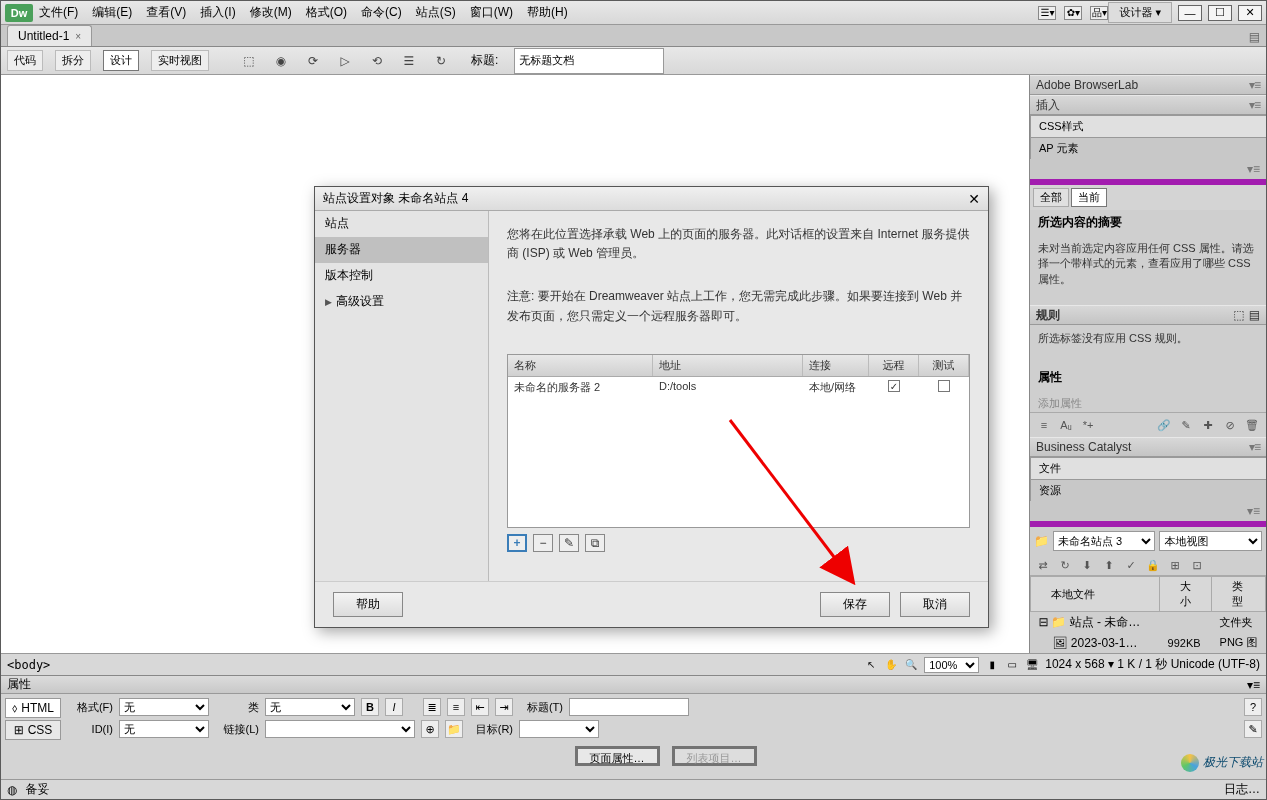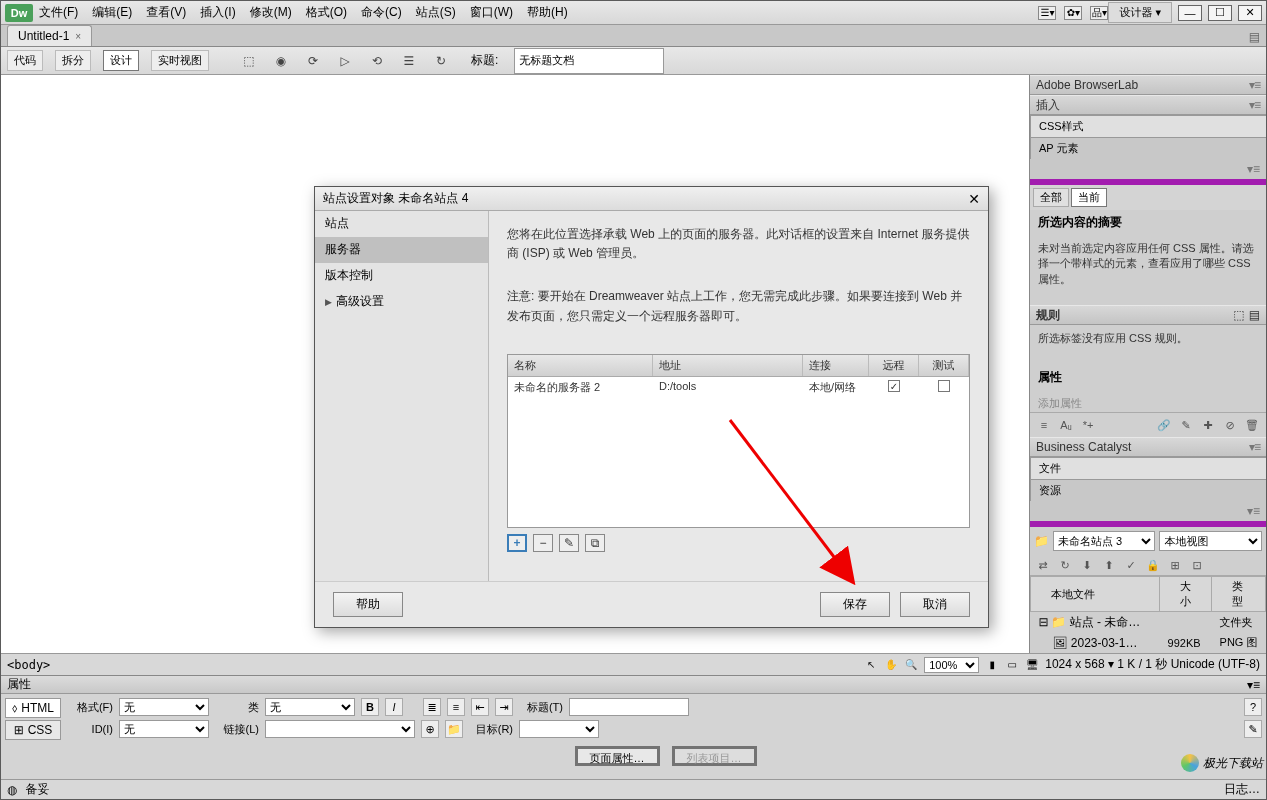--- a/index.html
+++ b/index.html
@@ -90,21 +90,21 @@
 .col-test { width: 50px; text-align: center; }
 .srvtools { display: flex; gap: 6px; padding: 4px 0; margin-top: 2px; }
 .sqbtn { width: 20px; height: 18px; border: 1px solid #888; background: #eee; display: flex; align-items: center; justify-content: center; cursor: pointer; font-size: 12px; }
 .sqbtn.plus { border: 2px solid #3a7db8; color: #3a7db8; font-weight: bold; }
 .dialog .dfoot { display: flex; padding: 10px 18px; gap: 10px; border-top: 1px solid #ccc; }
 .dbtn { padding: 3px 22px; border: 1px solid #888; background: linear-gradient(#f4f4f4,#dcdcdc); cursor: pointer; font-size: 12px; }
 .dfoot .spacer { flex: 1; }
 
 .arrow { position: absolute; pointer-events: none; }
 .chk { width: 12px; height: 12px; border: 1px solid #777; background: #fff; display: inline-flex; align-items: center; justify-content: center; font-size: 10px; }
-.watermark { position: absolute; right: 4px; bottom: 28px; font-size: 14px; color: #000000; font-style: italic; display: flex; align-items: center; gap: 4px; padding-left: 28px; }
+.watermark { position: absolute; right: 4px; bottom: 28px; font-size: 14px; color: #0c4a6e; font-style: italic; display: flex; align-items: flex-start; gap: 4px; padding-left: 28px; }
 .watermark::before { content: ""; width: 18px; height: 18px; border-radius: 50%; background: conic-gradient(#f6c244,#48a2e0,#5fc768,#f6c244); }
 </style>
 </head>
 <body>
 
 <div class="app">
 
   <div class="titlebar">
     <div class="logo">Dw</div>
     <div class="menus">

